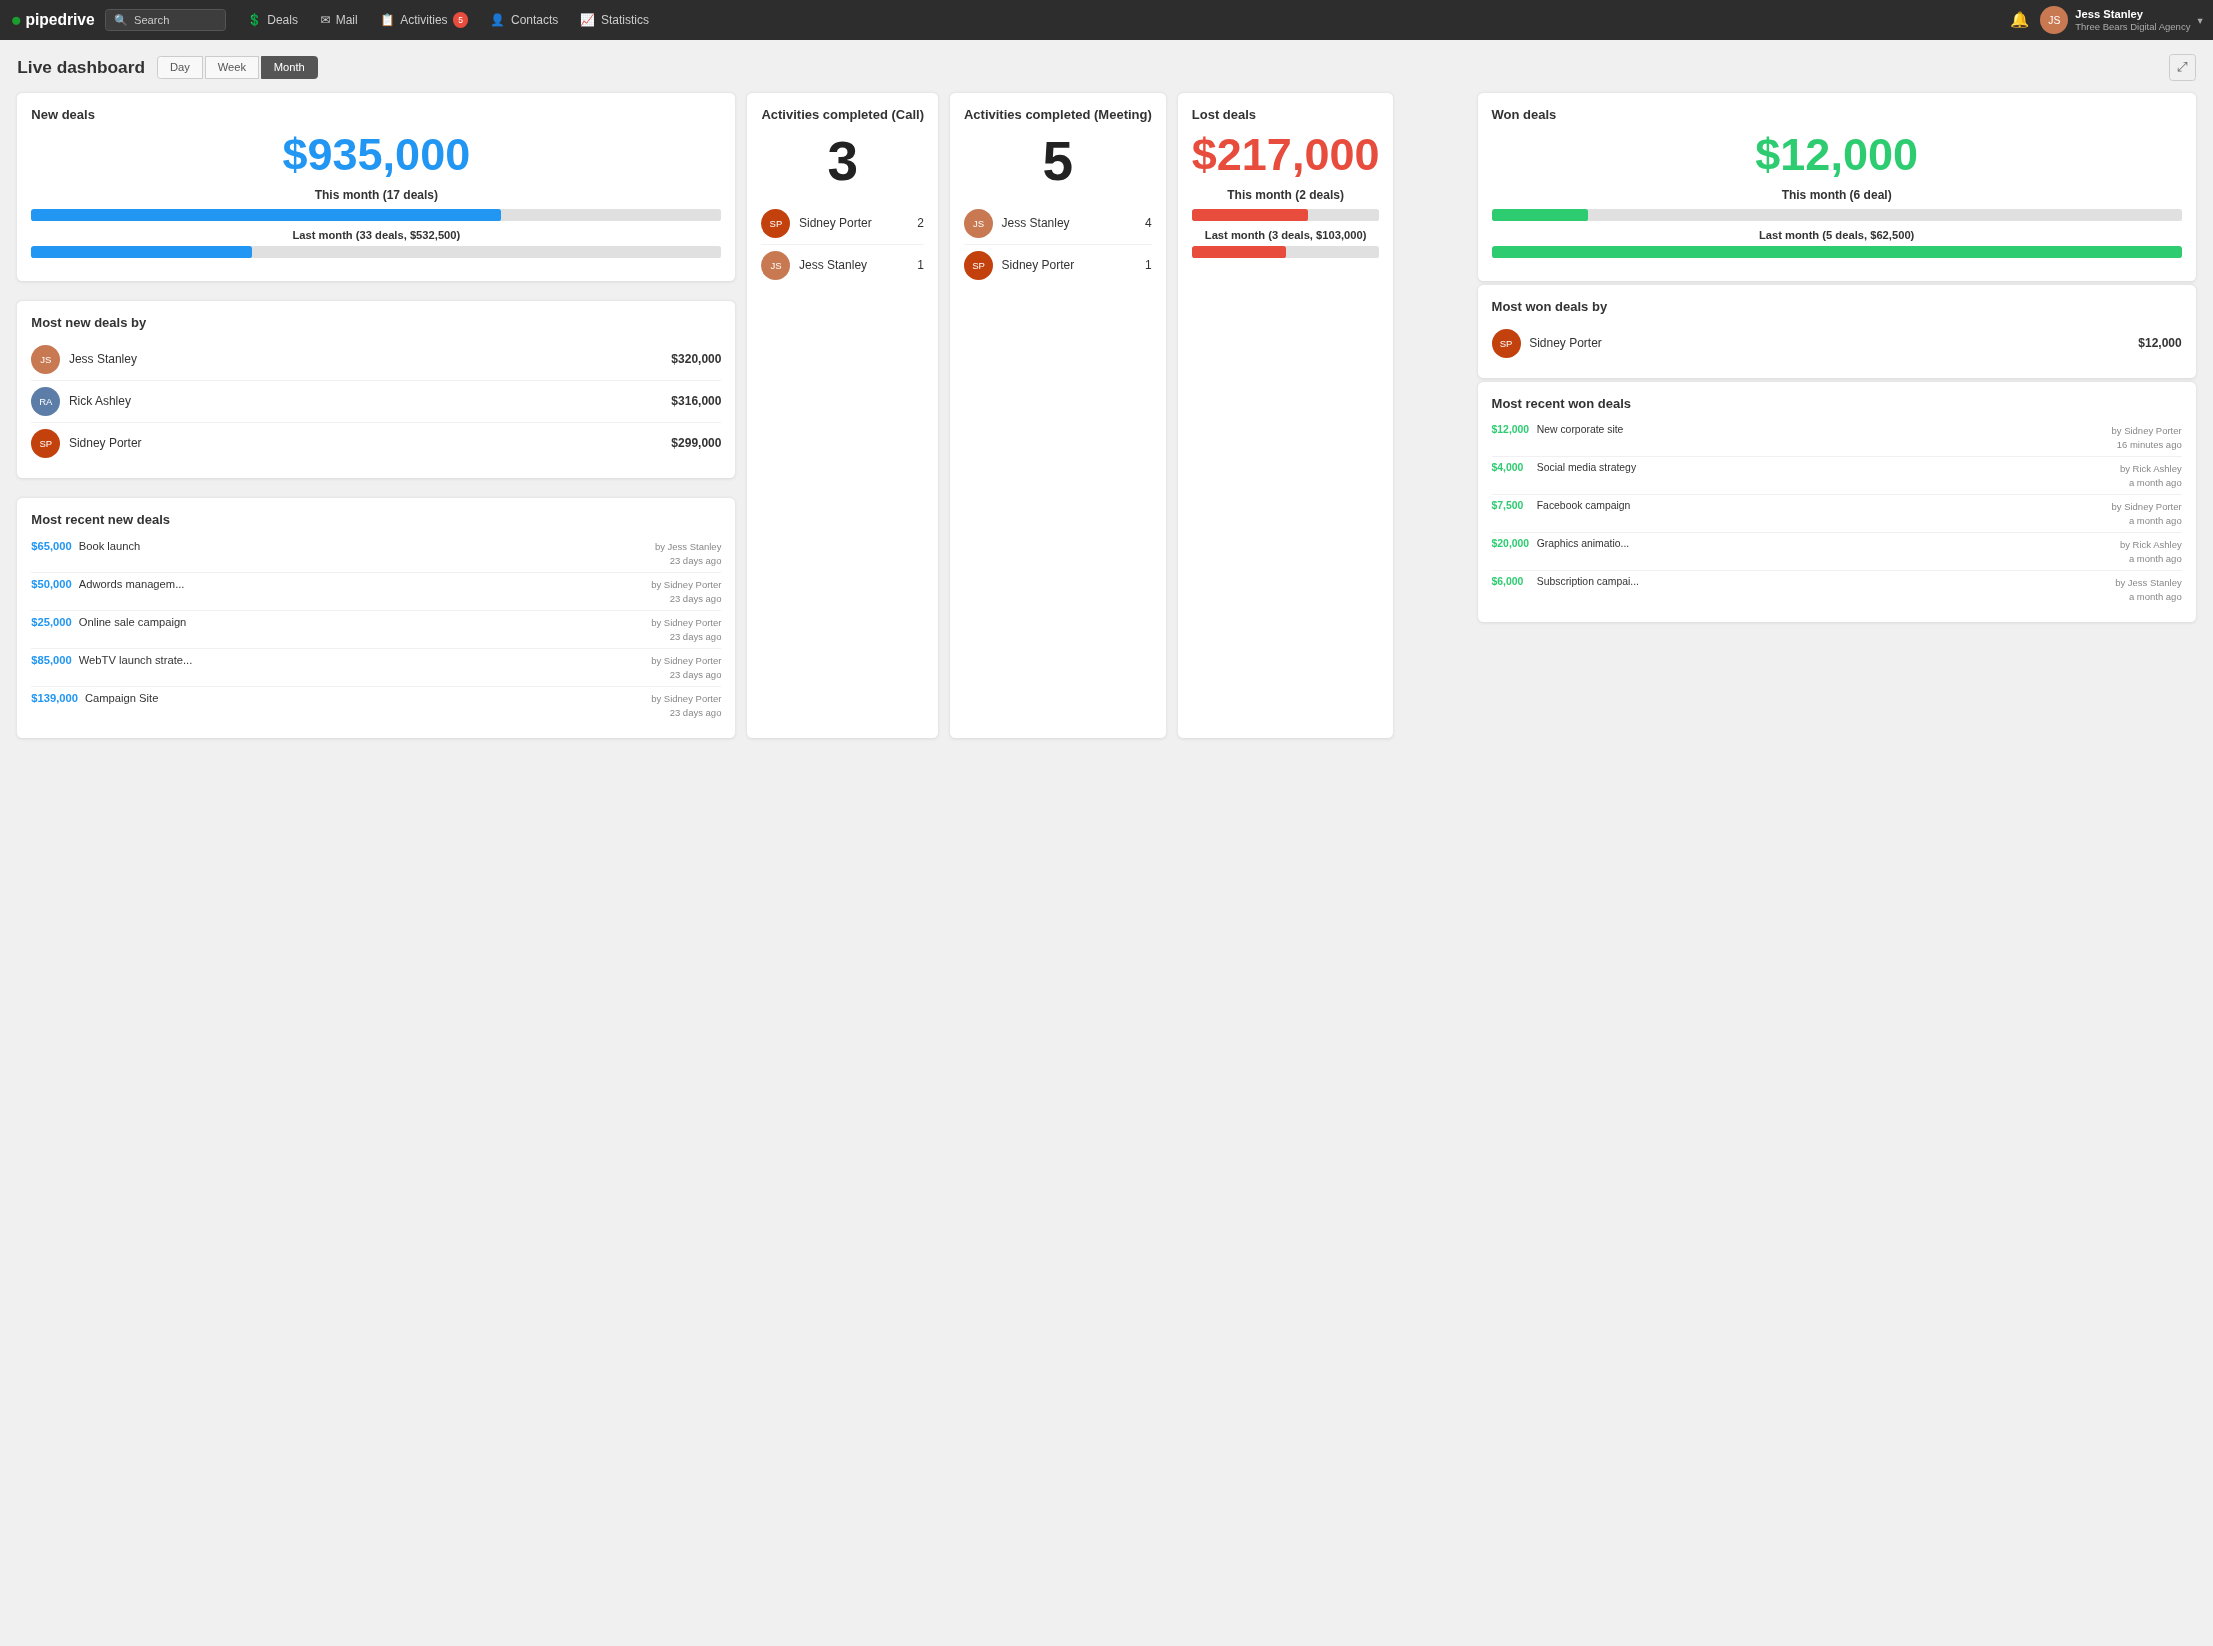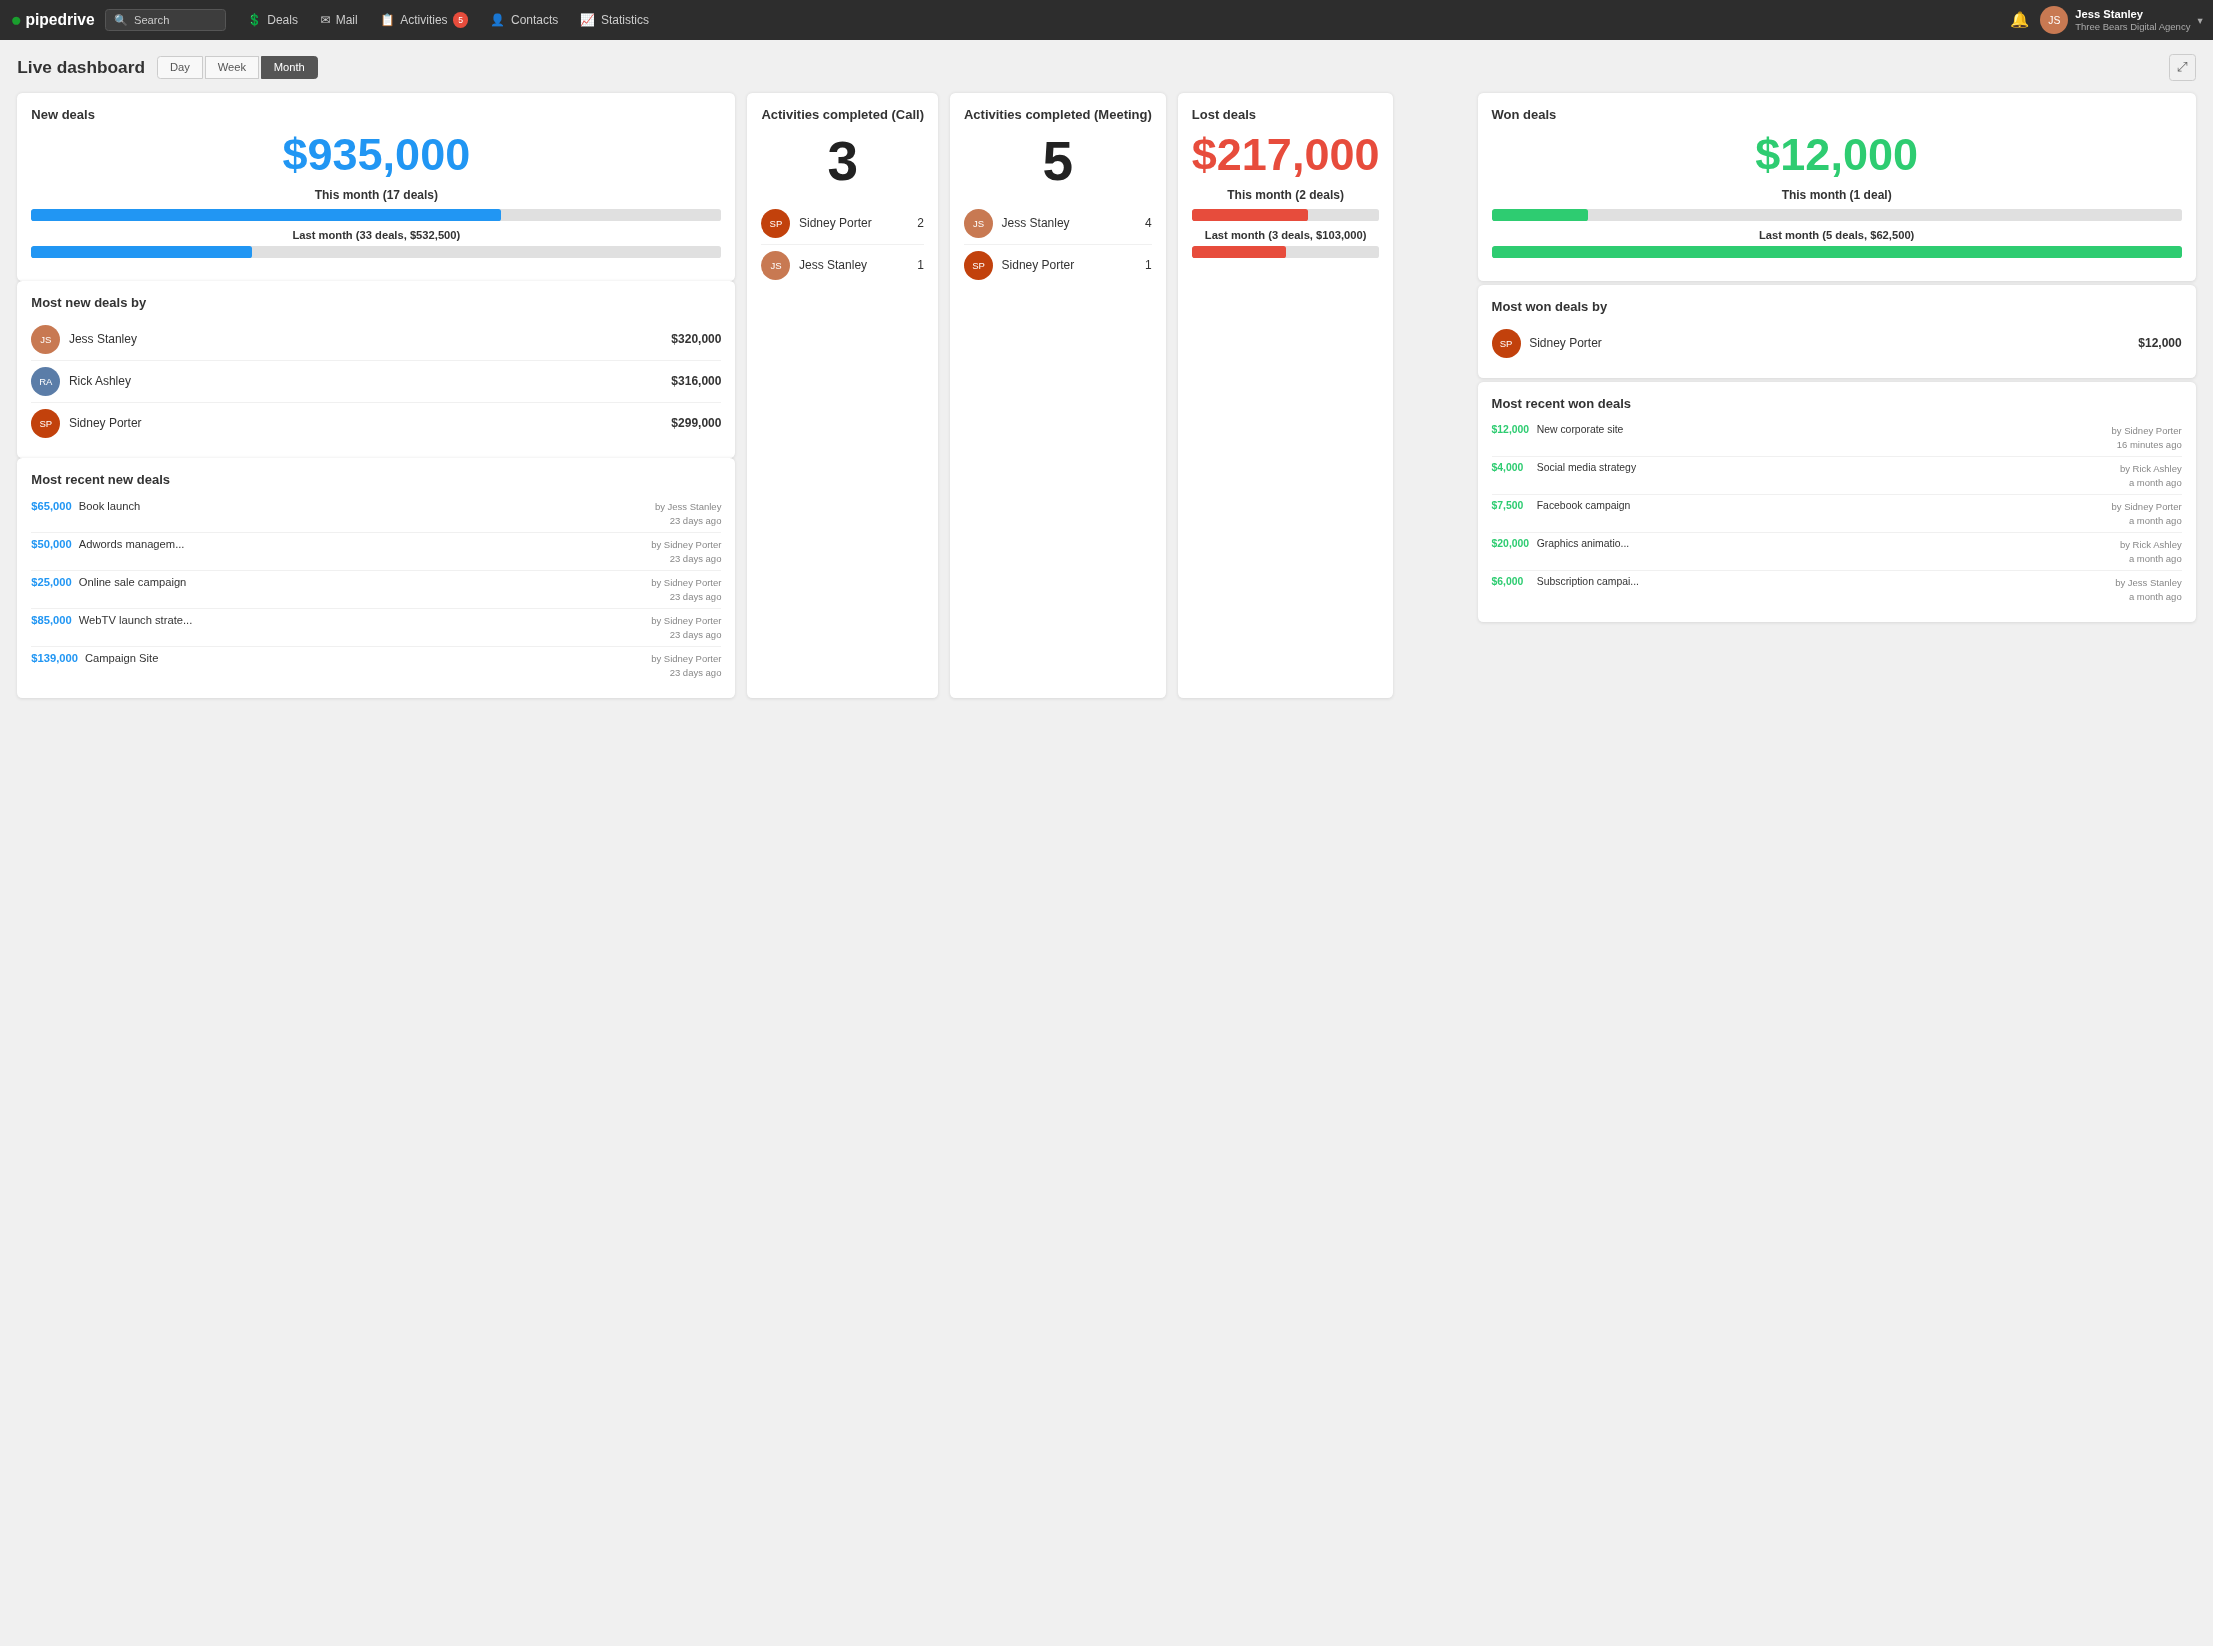--- a/index.html
+++ b/index.html
@@ -267,21 +267,21 @@
     <div class="tab-group">
       <button class="tab-btn">Day</button>
       <button class="tab-btn">Week</button>
       <button class="tab-btn active">Month</button>
     </div>
     <button class="export-btn">⤢</button>
   </div>
 
   <div class="grid">
 
-    <div style="display:flex; flex-direction:column; gap:0;">
+    <div style="display:flex; flex-direction:column; gap:20px;">
 
       <div class="card">
         <div class="card-title">New deals</div>
         <div class="big-amount">$935,000</div>
         <div class="this-month-label">This month (17 deals)</div>
         <div class="bar-container">
           <div class="bar-track">
             <div class="bar-fill new-bar-fill" style="width:68%;"></div>
           </div>
         </div>
@@ -429,21 +429,21 @@
         </div>
       </div>
 
     </div>
 
     <div style="display:flex; flex-direction:column; gap:4px;">
 
       <div class="card">
         <div class="card-title">Won deals</div>
         <div class="big-amount green">$12,000</div>
-        <div class="this-month-label">This month (1 deal)</div>
+        <div class="this-month-label">This month (6 deal)</div>
         <div class="bar-container">
           <div class="bar-track">
             <div class="bar-fill won-bar-fill" style="width:14%;"></div>
           </div>
         </div>
         <div class="last-month-label">Last month (5 deals, $62,500)</div>
         <div class="bar-container">
           <div class="bar-track">
             <div class="bar-fill won-bar-fill" style="width:100%;"></div>
           </div>

